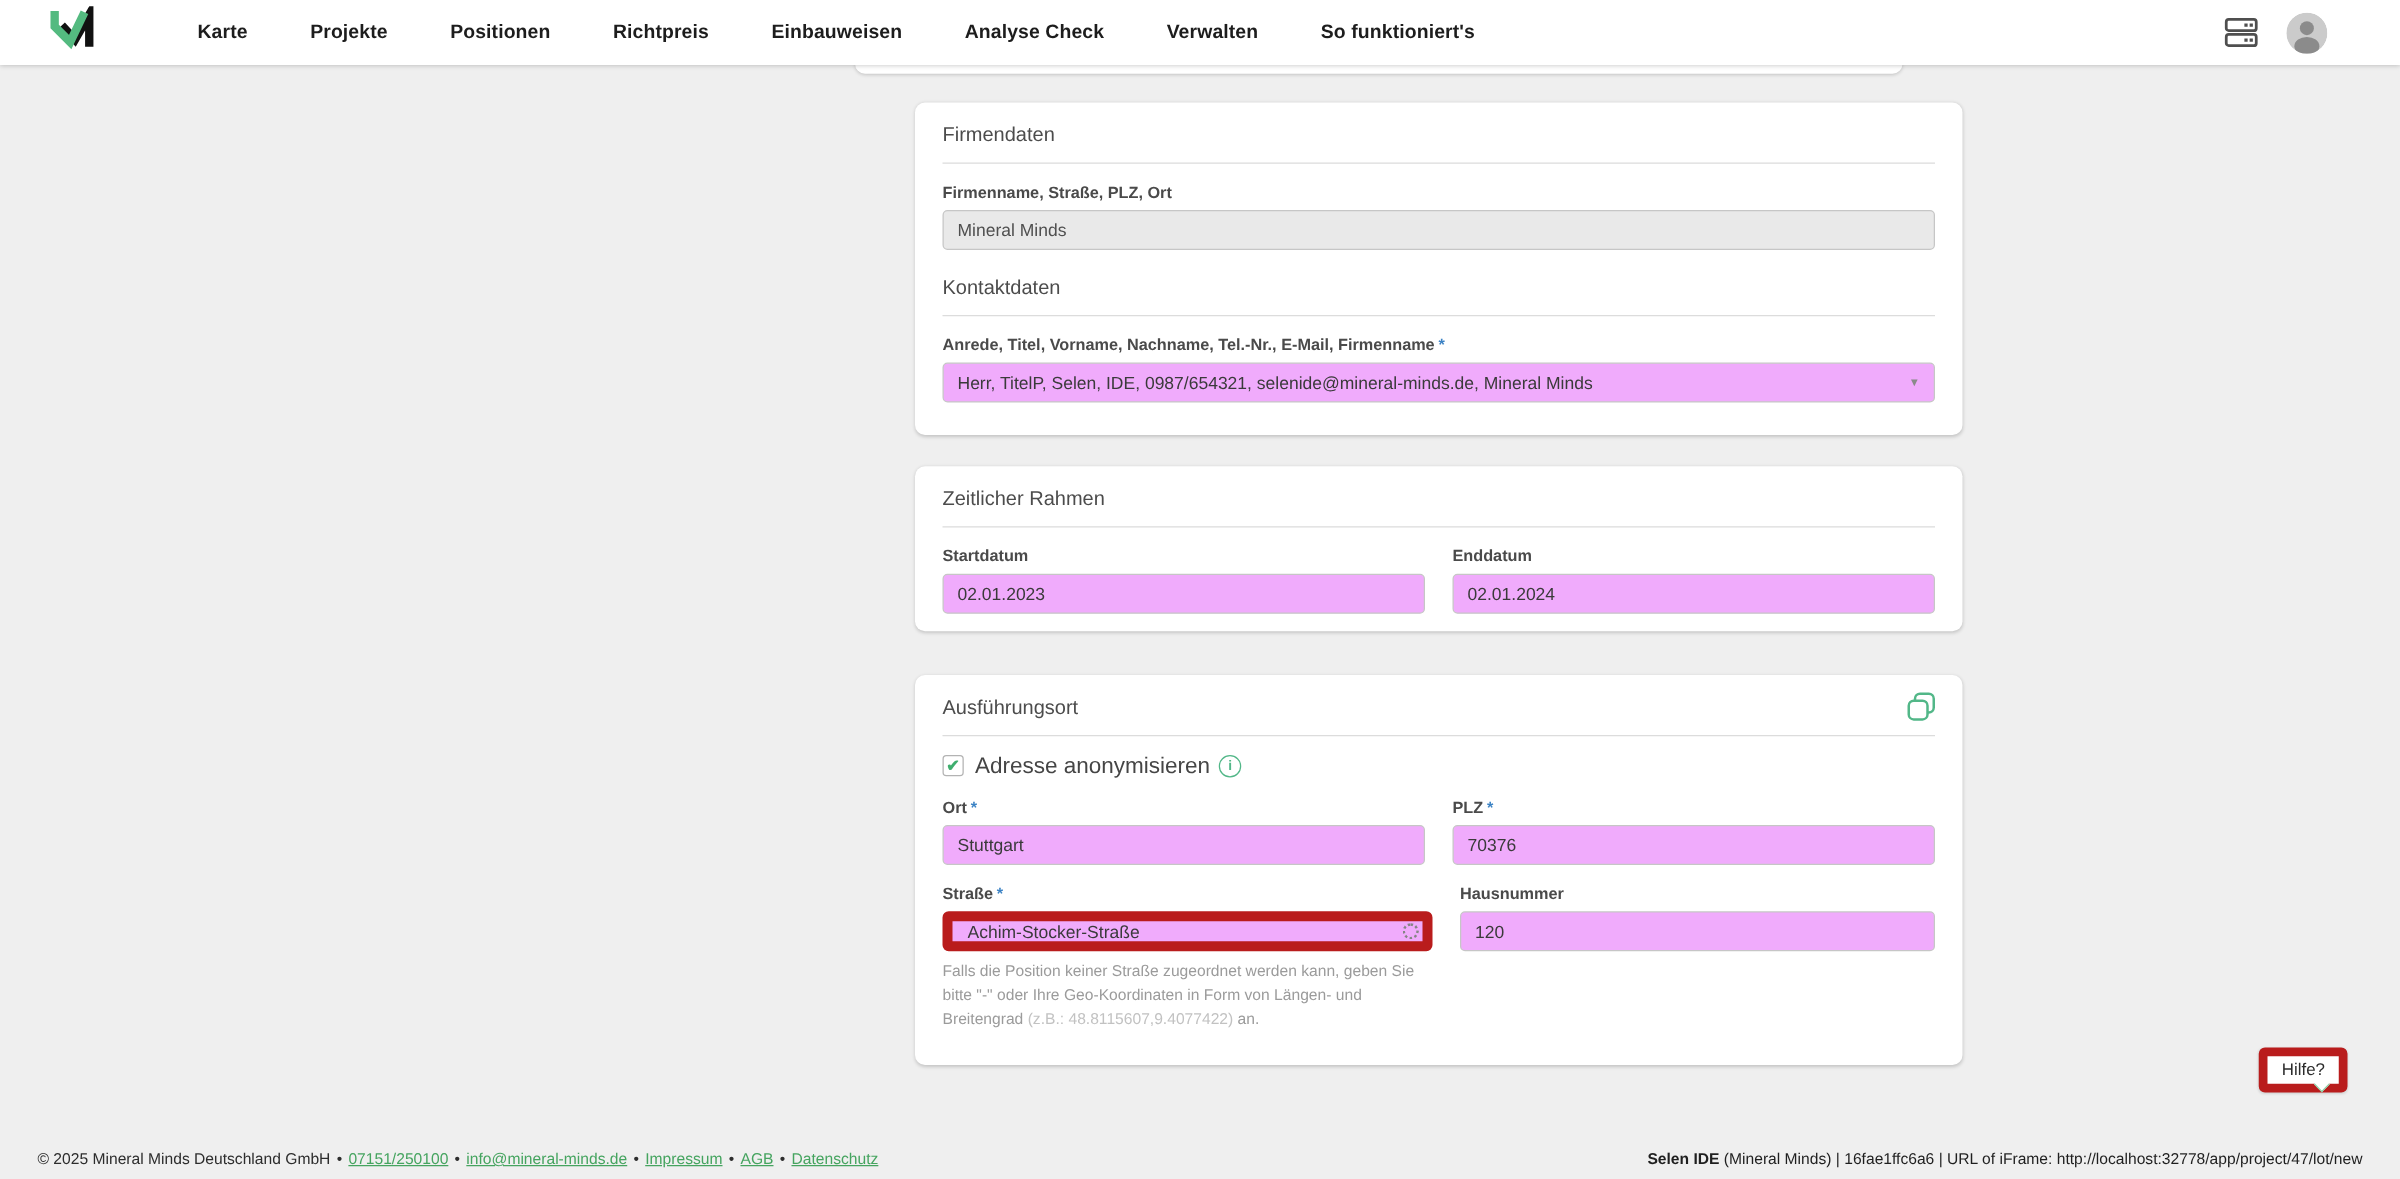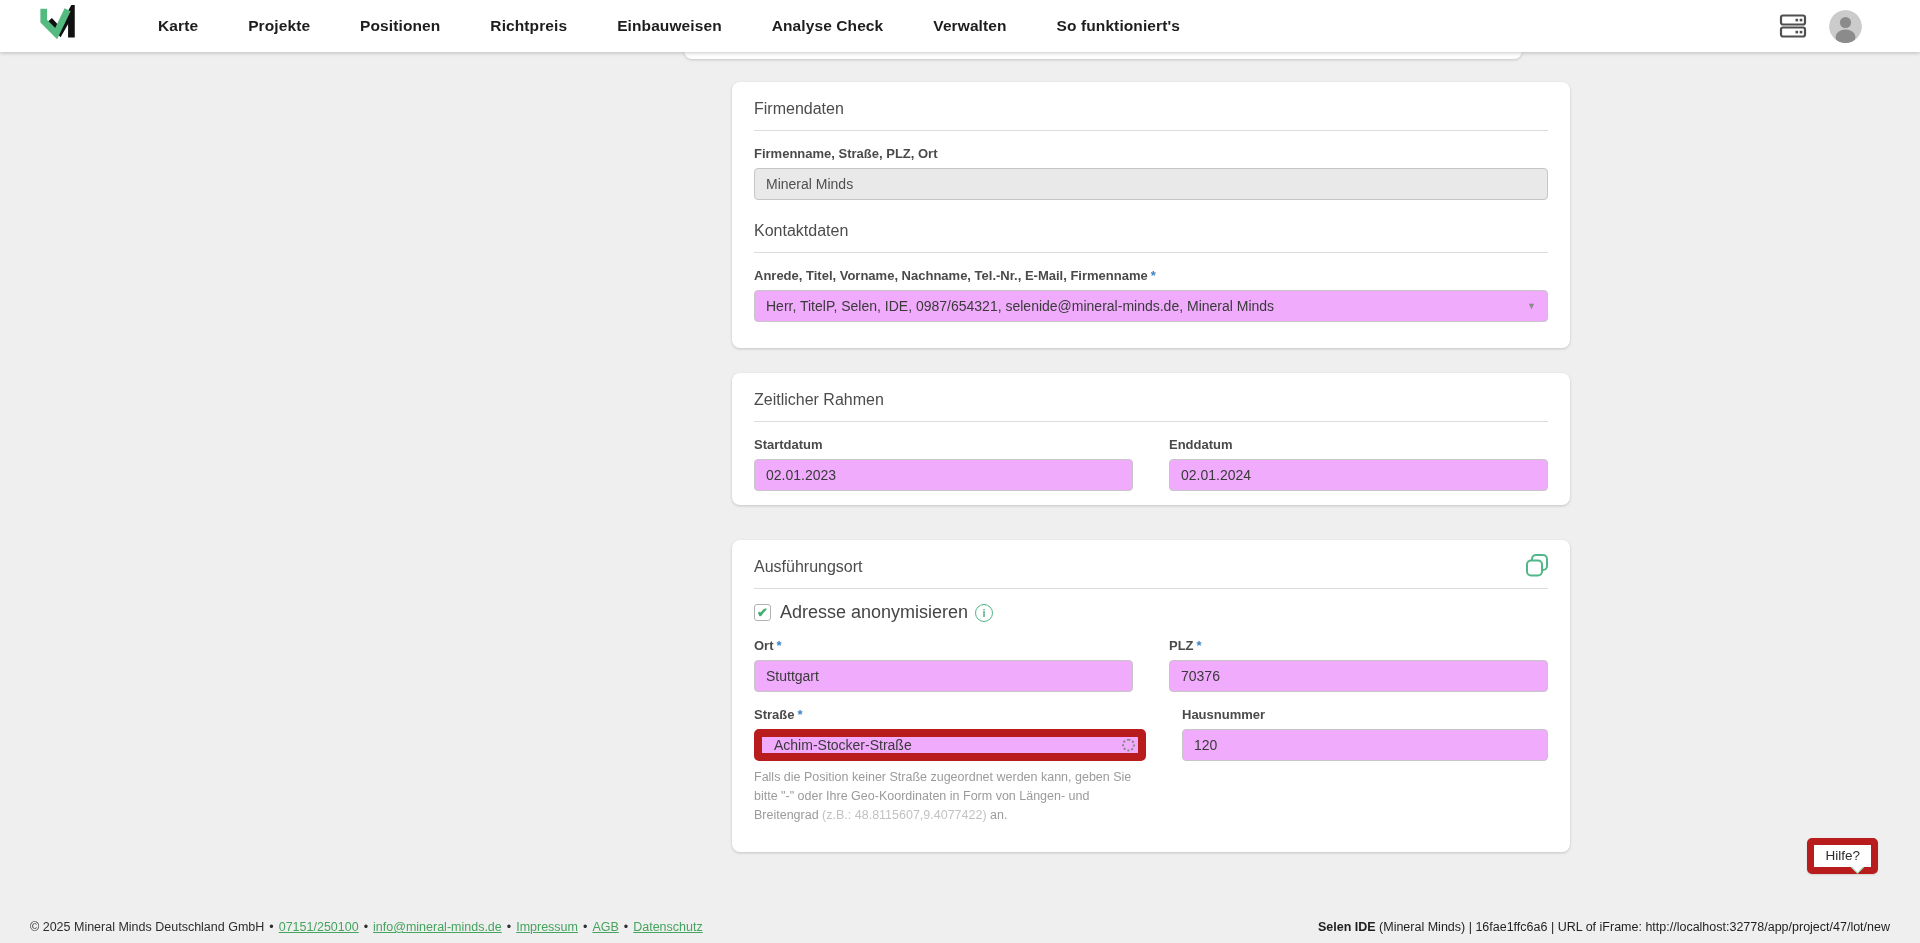--- a/index.html
+++ b/index.html
@@ -63,21 +63,21 @@
   .tb:disabled, .tb.disabled { background:#e9e9e9; color:#4f4f4f; }
   .tb.focused { border:8px solid #b91c1c; border-radius:5px; padding:0 12px; }
 
   .select-wrap { position:relative; }
   select.tb { appearance:none; -webkit-appearance:none; cursor:pointer; }
   .caret {
     position:absolute; right:12px; top:50%; transform:translateY(-50%);
     font-size:9px; color:#8a8a8a; pointer-events:none;
   }
 
-  .grid2 { display:grid; grid-template-columns:1fr 1fr; column-gap:36px; }
+  .grid2 { display:grid; grid-template-columns:1fr 1fr; column-gap:22px; }
 
   .section-gap { margin-top:22px; }
 
   
   .cb-row { display:flex; align-items:center; margin-top:13px; }
   .checkbox {
     width:17px; height:17px; background:#fff; border:1px solid #b3b3b3; border-radius:3px;
     display:flex; align-items:center; justify-content:center; cursor:pointer;
     color:#3fae6e; font-size:13px; font-weight:700; line-height:1;
   }

